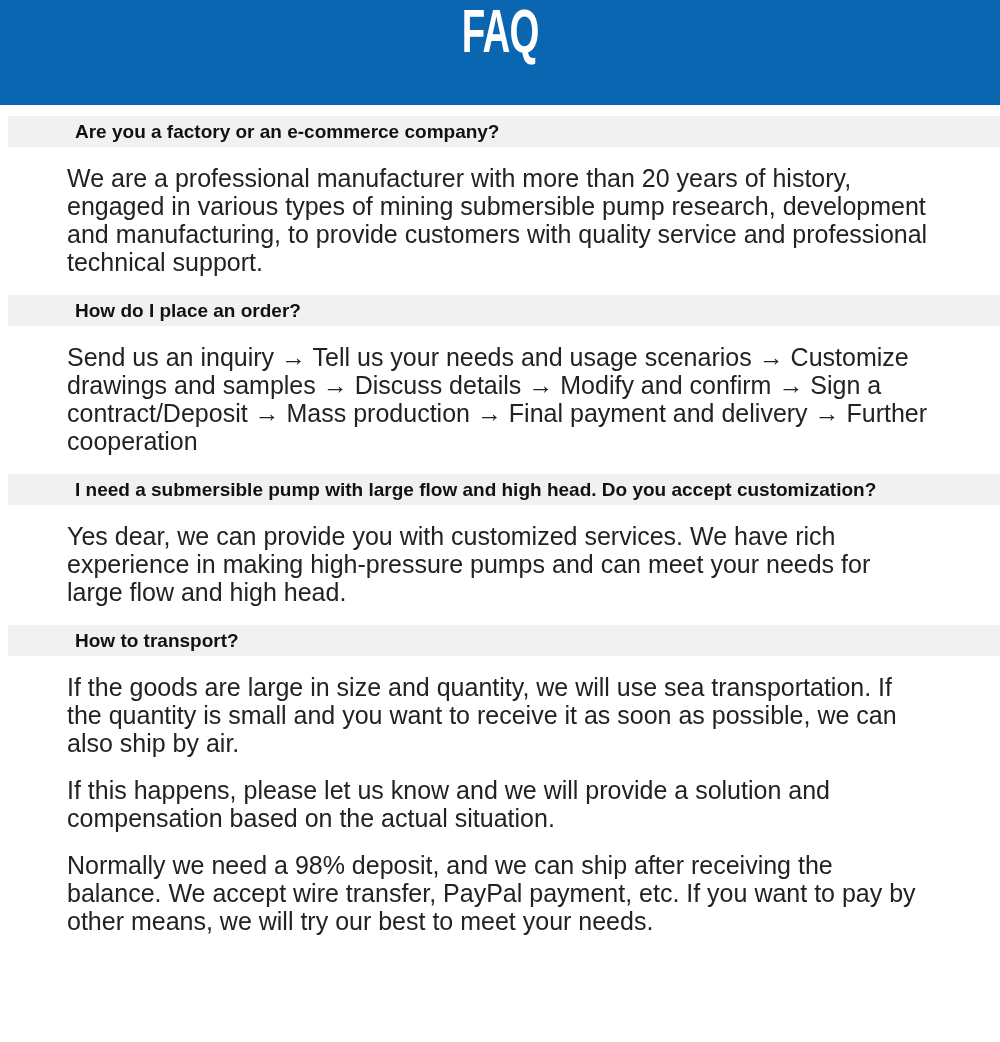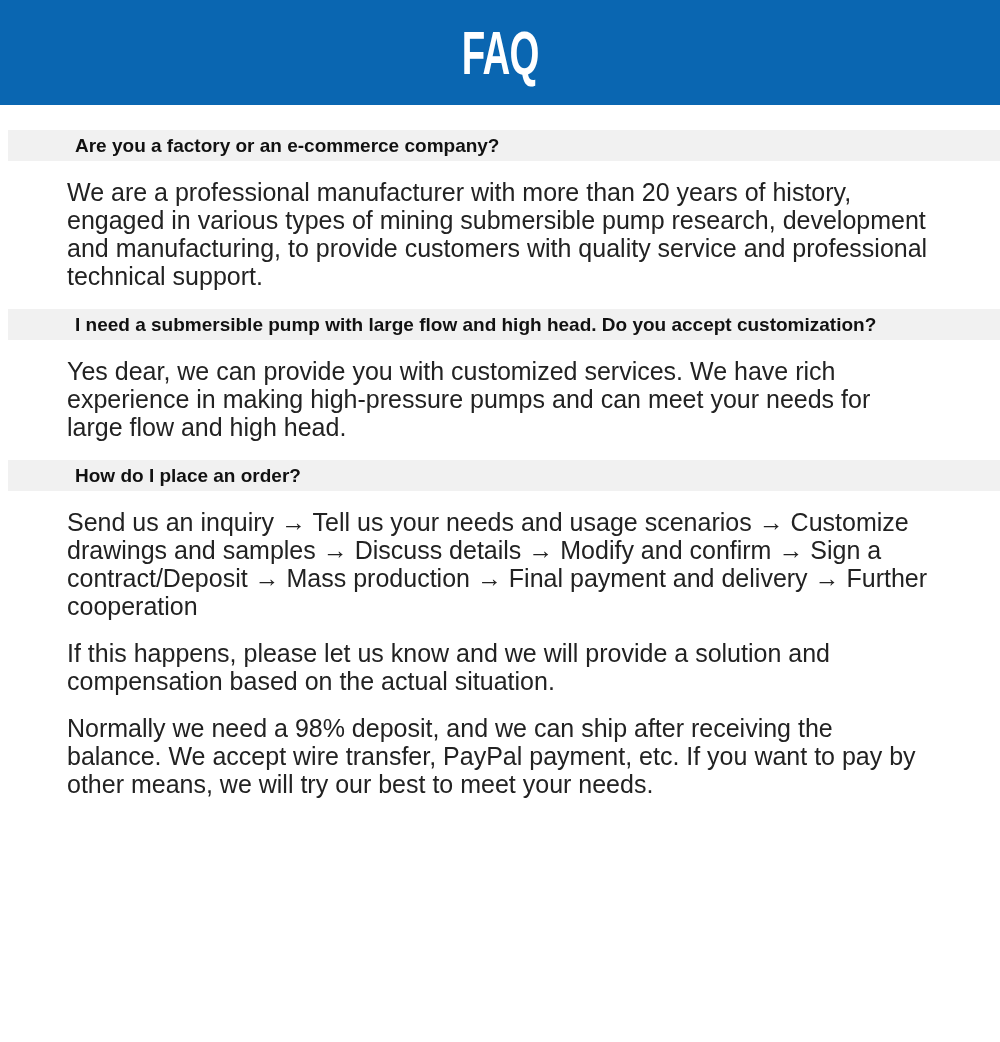--- a/index.html
+++ b/index.html
@@ -15,23 +15,23 @@
     min-height:1042px;
     background:#ffffff;
     font-family:"Liberation Sans", sans-serif;
     -webkit-font-smoothing:antialiased;
   }
   .banner{
     width:1000px;
     height:105px;
     background:var(--banner-blue);
     display:flex;
-    align-items:center;
+    align-items:flex-start;
     justify-content:center;
-    margin-bottom:25px;
+    margin-bottom:11px;
   }
   .banner-title{
     margin:0;
     color:#ffffff;
     font-size:62px;
     line-height:1;
     font-weight:bold;
     letter-spacing:-1px;
     transform:scaleX(0.62);
     transform-origin:center center;
@@ -70,29 +70,33 @@
   <h1 class="banner-title">FAQ</h1>
 </header>
 
 <main id="faq-list" class="faq-list">
   <section class="faq-item">
     <h2 class="question">Are you a factory or an e-commerce company?</h2>
     <p class="answer">We are a professional manufacturer with more than 20 years of history, engaged in various types of mining submersible pump research, development and manufacturing, to provide customers with quality service and professional technical support.</p>
   </section>
 
   <section class="faq-item">
+    <h2 class="question">How do I place an order?</h2>
+    <p class="answer">Send us an inquiry → Tell us your needs and usage scenarios → Customize drawings and samples → Discuss details → Modify and confirm → Sign a contract/Deposit → Mass production → Final payment and delivery → Further cooperation</p>
+  </section>
+
+  <section class="faq-item">
     <h2 class="question">I need a submersible pump with large flow and high head. Do you accept customization?</h2>
     <p class="answer">Yes dear, we can provide you with customized services. We have rich experience in making high-pressure pumps and can meet your needs for large flow and high head.</p>
   </section>
 
   <section class="faq-item">
-    <h2 class="question">How do I place an order?</h2>
-    <p class="answer">Send us an inquiry → Tell us your needs and usage scenarios → Customize drawings and samples → Discuss details → Modify and confirm → Sign a contract/Deposit → Mass production → Final payment and delivery → Further cooperation</p>
+    <h2 class="question">How to transport?</h2>
+    <p class="answer">If the goods are large in size and quantity, we will use sea transportation. If the quantity is small and you want to receive it as soon as possible, we can also ship by air.</p>
   </section>
-
 
 
   <section class="faq-item">
     <p class="answer">If this happens, please let us know and we will provide a solution and compensation based on the actual situation.</p>
   </section>
 
   <section class="faq-item">
     <p class="answer">Normally we need a 98% deposit, and we can ship after receiving the balance. We accept wire transfer, PayPal payment, etc. If you want to pay by other means, we will try our best to meet your needs.</p>
   </section>
 </main>

